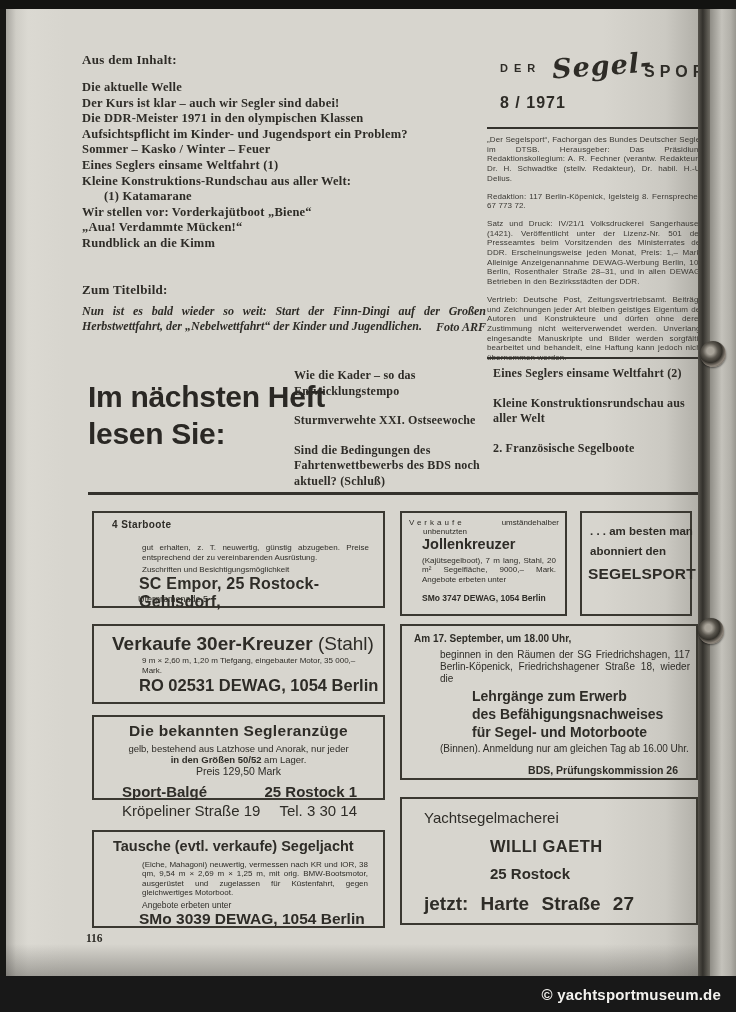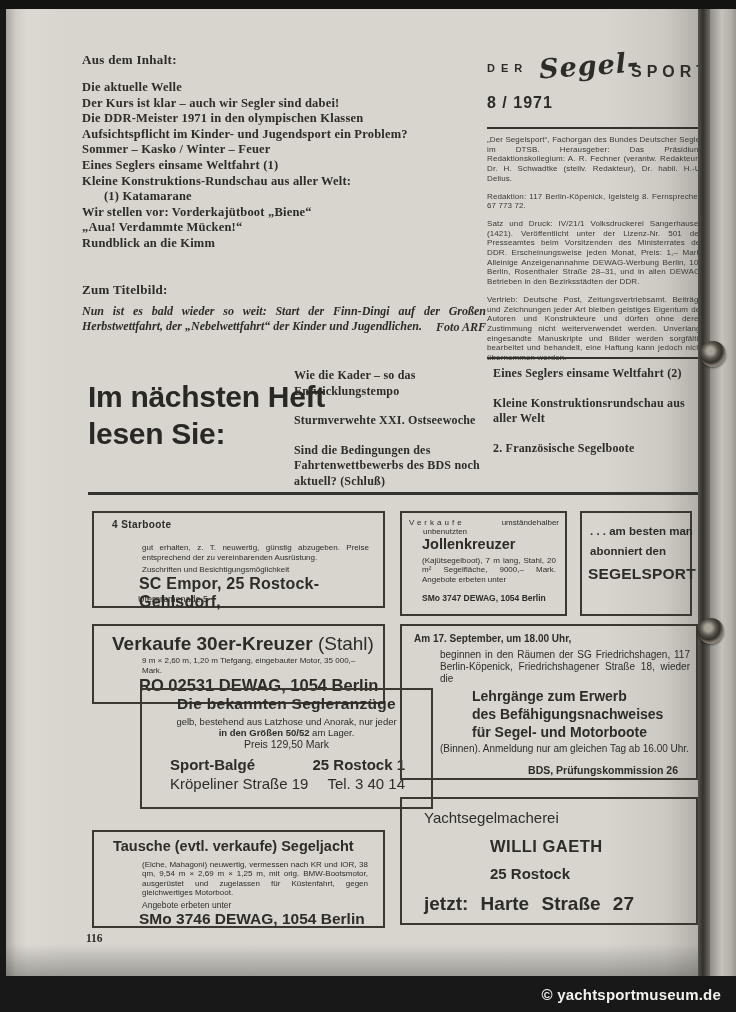--- a/index.html
+++ b/index.html
@@ -40,21 +40,21 @@
   #toc-title { left:76px; top:44px; font-size:13px; letter-spacing:.3px; }
   #toc-list  { left:76px; top:72px; width:410px; }
   .toc-item  { font-family:"Liberation Serif", serif; font-weight:bold; font-size:12.5px;
     line-height:15.6px; letter-spacing:.2px; white-space:nowrap; }
   .toc-item.indent { padding-left:22px; }
   #cover-title { left:76px; top:274px; font-size:13px; letter-spacing:.3px; }
   #cover-caption { left:76px; top:296px; width:404px; font-family:"Liberation Serif", serif;
     font-style:italic; font-weight:bold; font-size:12px; line-height:15px; text-align:justify; }
   #cover-caption .credit { position:absolute; right:0; bottom:-1px; font-style:italic; }
   
-  #logo { left:481px; top:46px; width:214px; height:70px; }
+  #logo { left:494px; top:46px; width:214px; height:70px; }
   #logo .der { position:absolute; left:0; top:8px; font-size:11px; font-weight:bold; letter-spacing:6px; }
   #logo .segel { position:absolute; left:52px; top:-4px; font-family:"DejaVu Serif", serif;
     font-style:italic; font-weight:bold; font-size:27px; transform:rotate(-4deg); letter-spacing:1px; }
   #logo .sport { position:absolute; left:144px; top:9px; font-size:16px; font-weight:bold; letter-spacing:5px; }
   #logo .issue { position:absolute; left:0; top:40px; font-size:16px; font-weight:bold; letter-spacing:1px; }
   .hrule { position:absolute; background:#34322d; height:2px; }
   #rule-logo { left:481px; top:119px; width:214px; }
   #masthead { left:481px; top:127px; width:216px; }
   #masthead p { font-size:8px; line-height:9.7px; text-align:justify; color:#3a3833;
     margin-bottom:8px; letter-spacing:.1px; }
@@ -78,21 +78,21 @@
   #ad-star .b2 { position:absolute; left:48px; top:52px; font-size:8px; }
   #ad-star .c  { position:absolute; left:45px; top:62px; font-size:16px; font-weight:bold; letter-spacing:.2px; }
   #ad-star .a  { position:absolute; left:44px; top:81px; font-size:9px; }
   
   #ad-kreuzer { left:86px; top:616px; width:293px; height:80px; }
   #ad-kreuzer .t { position:absolute; left:18px; top:7px; font-size:19px; font-weight:bold; }
   #ad-kreuzer .t .sfx { font-weight:normal; }
   #ad-kreuzer .b { position:absolute; left:48px; top:30px; width:230px; font-size:8px; line-height:9.8px; }
   #ad-kreuzer .c { position:absolute; left:45px; top:50px; font-size:16.5px; font-weight:bold; }
   
-  #ad-anzug { left:86px; top:680px; width:293px; height:121px; text-align:center;margin-left:48px; }
+  #ad-anzug { left:86px; top:707px; width:293px; height:85px; text-align:center; }
   #ad-anzug .t { margin-top:5px; font-size:15.5px; font-weight:bold; letter-spacing:.3px; }
   #ad-anzug .b1 { margin-top:3px; font-size:9.5px; }
   #ad-anzug .b2 { font-size:9.5px; }
   #ad-anzug .b2 b { font-weight:bold; }
   #ad-anzug .pr { font-size:10.5px; }
   #ad-anzug .row { display:flex; justify-content:space-between; padding:0 26px 0 28px; text-align:left; }
   #ad-anzug .row1 { margin-top:6px; font-size:15px; font-weight:bold; }
   #ad-anzug .row2 { margin-top:2px; font-size:15px; }
   
   #ad-jacht { left:86px; top:822px; width:293px; height:98px; }
@@ -206,29 +206,29 @@
       <div class="t">Die bekannten Segleranzüge</div>
       <div class="b1">gelb, bestehend aus Latzhose und Anorak, nur jeder</div>
       <div class="b2"><b>in den Größen 50/52</b><span> am Lager.</span></div>
       <div class="pr">Preis 129,50 Mark</div>
       <div class="row row1">
         <span>Sport-Balgé</span>
         <span>25 Rostock 1</span>
       </div>
       <div class="row row2">
         <span>Kröpeliner Straße 19</span>
-        <span>Tel. 3 40 14</span>
+        <span>Tel. 3 30 14</span>
       </div>
     </div>
 
     <div id="ad-jacht" class="adbox">
       <div class="t">Tausche (evtl. verkaufe) Segeljacht</div>
       <div class="b j">(Eiche, Mahagoni) neuwertig, vermessen nach KR und IOR, 38 qm, 9,54 m × 2,69 m × 1,25 m, mit orig. BMW-Bootsmotor, ausgerüstet und zugelassen für Küstenfahrt, gegen gleichwertiges Motorboot.</div>
       <div class="n">Angebote erbeten unter</div>
-      <div class="c">SMo 3746 DEWAG, 1054 Berlin</div>
+      <div class="c">SMo 3039 DEWAG, 1054 Berlin</div>
     </div>
 
     <div id="ad-jolle" class="adbox">
       <div class="l1">
           <span class="sp">Verkaufe</span>
         <span>umständehalber</span>
         </div>
       <div class="l2">unbenutzten</div>
       <div class="t">Jollenkreuzer</div>
       <div class="b j">(Kajütsegelboot), 7 m lang, Stahl, 20 m² Segelfläche, 9000,– Mark. Angebote erbeten unter</div>

